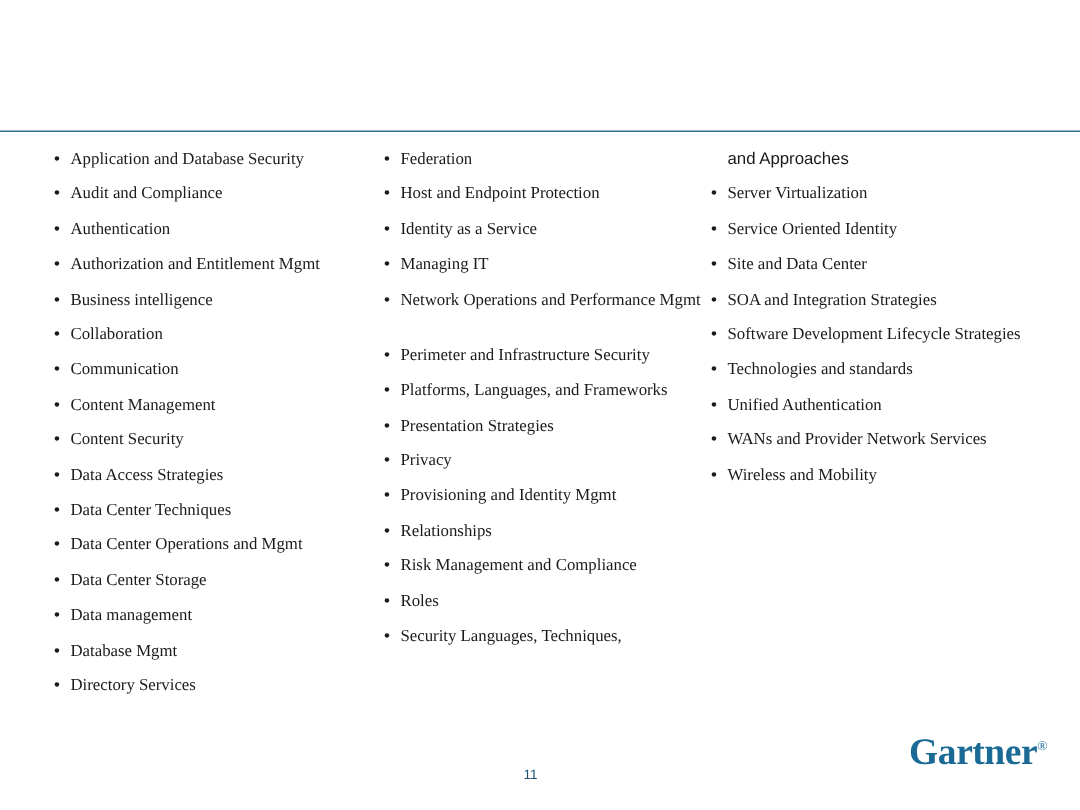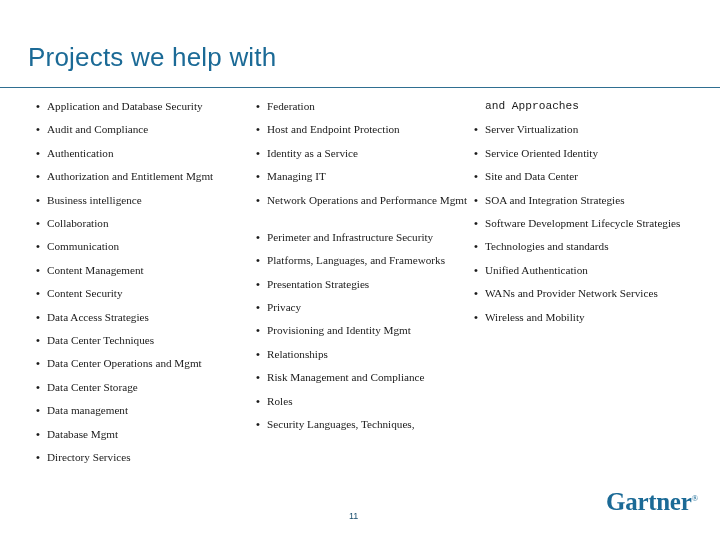--- a/index.html
+++ b/index.html
@@ -67,21 +67,20 @@
     top: 0;
     font-size: 11.2px;
     line-height: inherit;
   }
   .item .txt {
     display: block;
     font-family: Liberation Serif, serif;
   }
   .spacer-item {
     padding-left: 11px;
-    font-family: Liberation Mono, monospace;
   }
   .page-number {
     position: absolute;
     left: 349px;
     top: 511px;
     font-size: 9px;
     color: #1a4f6e;
   }
   .logo {
     position: absolute;
@@ -97,21 +96,20 @@
     font-size: 9px;
     vertical-align: super;
     font-weight: normal;
   }
 </style>
 </head>
 <body>
 
 <div class="slide">
 
-  <div class="title">Projects we help with</div>
   <div class="title-rule"></div>
 
   <div class="columns">
 
     <div class="col col1" id="col1">
         <div class="item" style="position: absolute; left: 0px; width: 100%; top: 0px;">
           <span class="bullet">•</span>
           <span class="txt">Application and Database Security</span>
         </div>
         <div class="item" style="position: absolute; left: 0px; width: 100%; top: 23.4px;">

